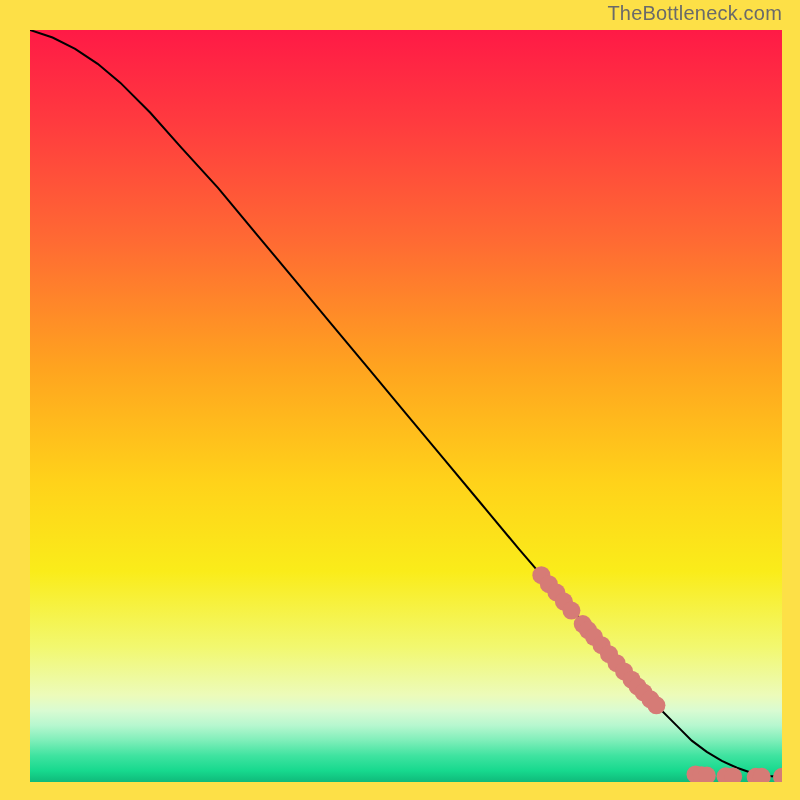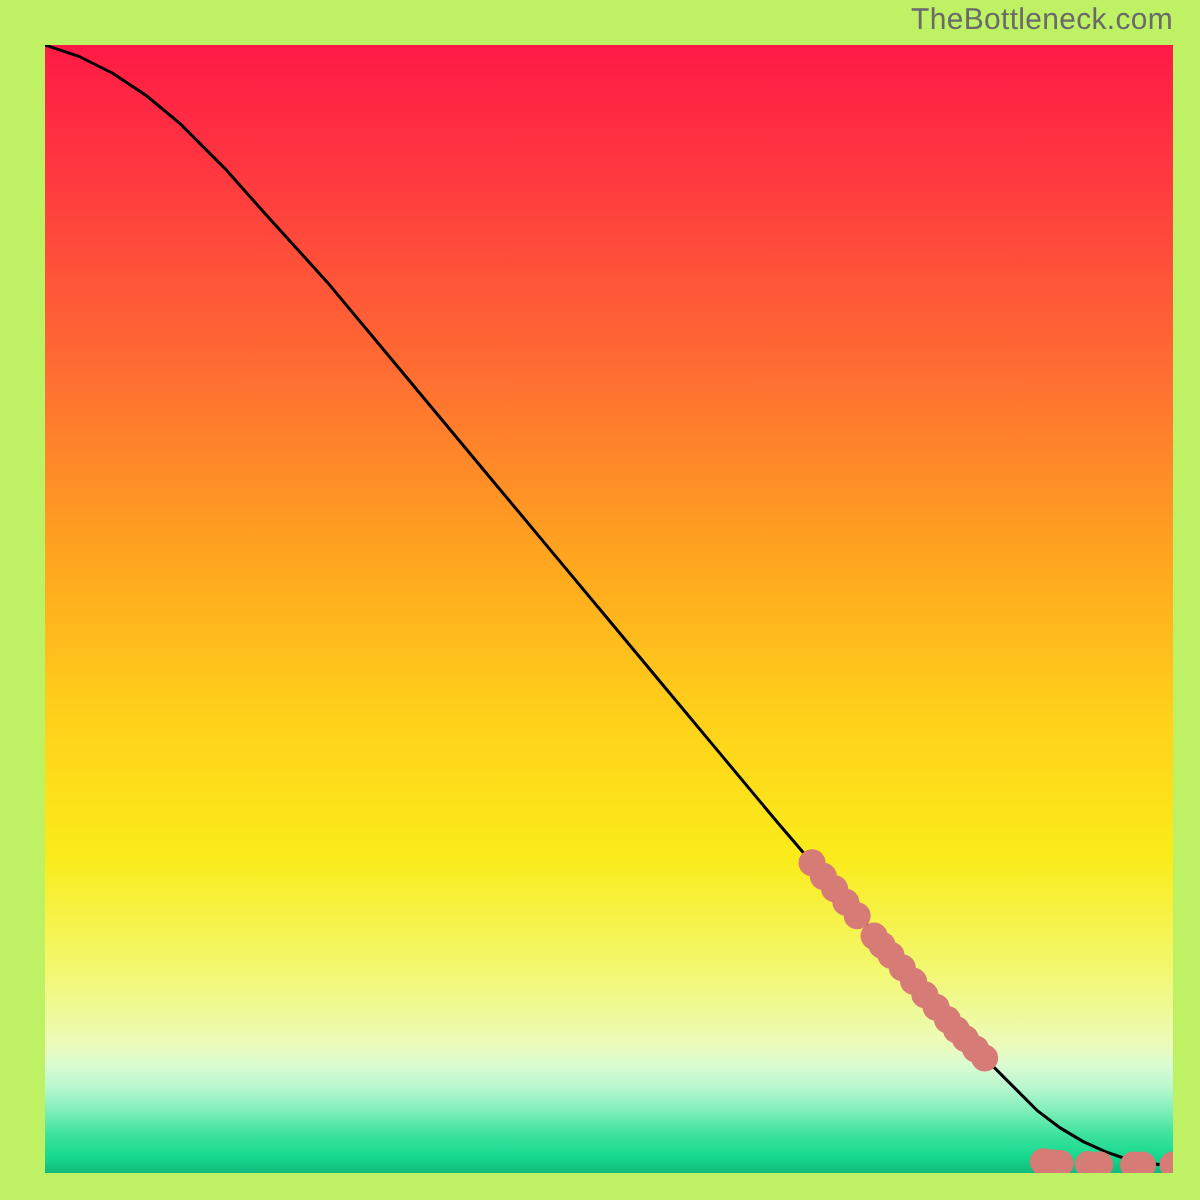--- a/index.html
+++ b/index.html
@@ -8,21 +8,21 @@
     width: 800px;
     height: 800px;
     background: #000;
     overflow: hidden;
     font-family: Arial, Helvetica, sans-serif;
   }
   .stage {
     position: relative;
     width: 800px;
     height: 800px;
-    background: #bef264;
+    background: #fde047;
   }
   .attribution {
     position: absolute;
     top: 2px;
     right: 18px;
     color: #6a6a6a;
     font-size: 20px;
     letter-spacing: 0.2px;
     z-index: 10;
   }

